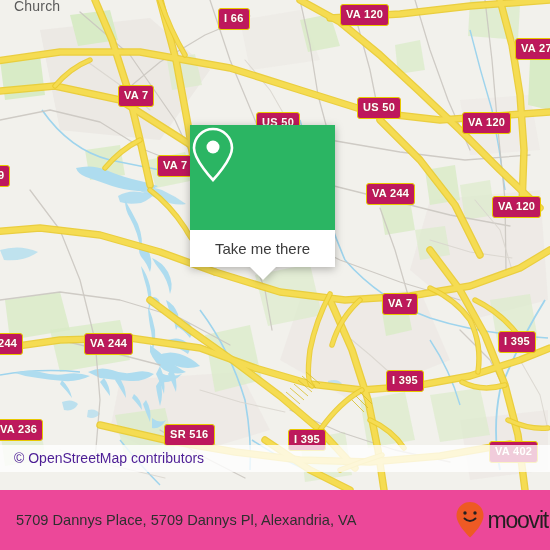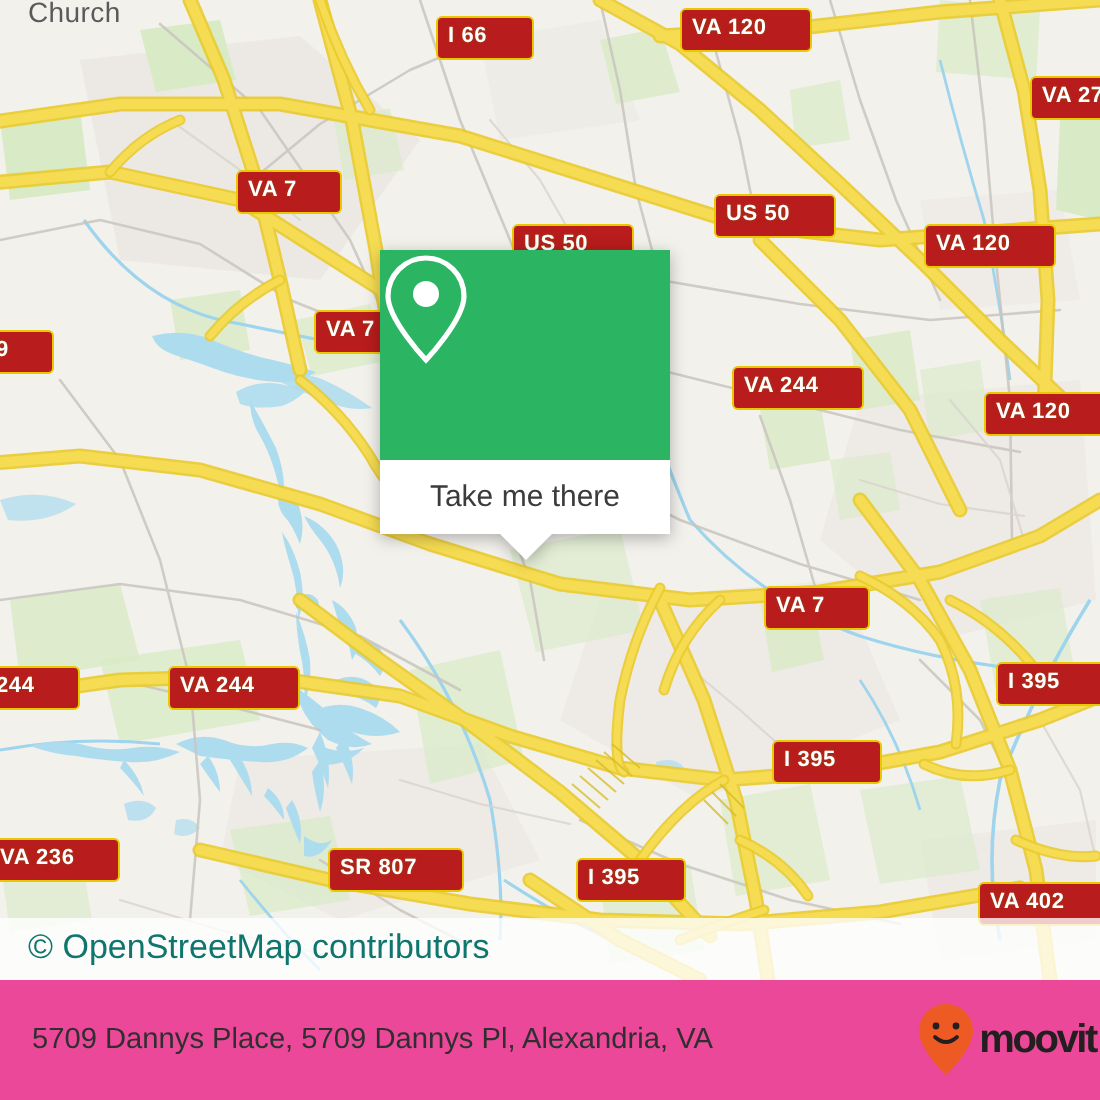--- a/index.html
+++ b/index.html
@@ -28,28 +28,28 @@
     font-size: 14px;
     color: #5a5a5a;
     letter-spacing: .2px;
     white-space: nowrap;
     text-shadow: 1px 0 1px #F2F1EC, -1px 0 1px #F2F1EC, 0 1px 1px #F2F1EC, 0 -1px 1px #F2F1EC;
   }
 
   
   .shield {
     position: absolute;
-    background: #b91c1c;
+    background: #be185d;
     border: 1.5px solid #E8C800;
     border-radius: 3px;
     color: #ffffff;
     font-size: 11px;
     font-weight: bold;
     line-height: 1;
-    padding: 4px 22px 5px 5px;
+    padding: 4px 5px 5px 5px;
     white-space: nowrap;
     text-shadow: 0 0 2px rgba(120,100,0,.45);
     letter-spacing: .3px;
   }
 
   
   #popup {
     position: absolute;
     left: 190px; top: 125px;
     width: 145px;
@@ -75,25 +75,25 @@
     transform: translateX(-50%);
     width: 0; height: 0;
     border-left: 13px solid transparent;
     border-right: 13px solid transparent;
     border-top: 13px solid #ffffff;
   }
 
   
   #attribution {
     position: absolute;
-    left: 0; bottom: 0;
+    left: 0; bottom: 18px;
     width: 100%;
     background: rgba(255,255,255,.78);
-    font-size: 17px;
-    color: #0f766e;
+    font-size: 14px;
+    color: #4c1d95;
     padding: 5px 0 6px 14px;
     white-space: nowrap;
   }
 
   
   #footer {
     position: absolute;
     left: 0; top: 490px;
     width: 550px; height: 60px;
     background: #ec4899;
@@ -102,22 +102,22 @@
   }
   #footer-text {
     flex: 1;
     font-size: 14.6px;
     line-height: 1.42;
     color: #2f2f2f;
     padding-right: 8px;
   }
   #logo { display: flex; align-items: center; gap: 2px; flex: 0 0 auto; }
   #logo-word {
-    font-size: 20px;
-    font-weight: bold;
+    font-size: 23px;
+    font-weight: normal;
     color: #231f20;
     letter-spacing: -1.2px;
     line-height: 1;
   }
 </style>
 </head>
 <body>
 
 <div id="app">
 
@@ -357,21 +357,21 @@
     <div class="shield" style="left:-8px;  top:165px;">9</div>
     <div class="shield" style="left:157px; top:155px;">VA 7</div>
     <div class="shield" style="left:366px; top:183px;">VA 244</div>
     <div class="shield" style="left:492px; top:196px;">VA 120</div>
     <div class="shield" style="left:382px; top:293px;">VA 7</div>
     <div class="shield" style="left:-8px;  top:333px;">244</div>
     <div class="shield" style="left:84px;  top:333px;">VA 244</div>
     <div class="shield" style="left:498px; top:331px;">I 395</div>
     <div class="shield" style="left:386px; top:370px;">I 395</div>
     <div class="shield" style="left:-6px;  top:419px;">VA 236</div>
-    <div class="shield" style="left:164px; top:424px;">SR 807</div>
+    <div class="shield" style="left:164px; top:424px;">SR 516</div>
     <div class="shield" style="left:288px; top:429px;">I 395</div>
     <div class="shield" style="left:489px; top:441px;text-align:right;">VA 402</div>
 
     <div id="popup">
       <div id="popup-top">
         <svg width="46" height="60" viewBox="0 0 46 60">
           <path d="M23 4 C12.5 4 4 12.5 4 23 C4 35 23 55 23 55 C23 55 42 35 42 23 C42 12.5 33.5 4 23 4 Z" fill="none" stroke="#ffffff" stroke-width="2.6"></path>
           <circle cx="23" cy="22" r="6.5" fill="#ffffff"></circle>
         </svg>
       </div>

